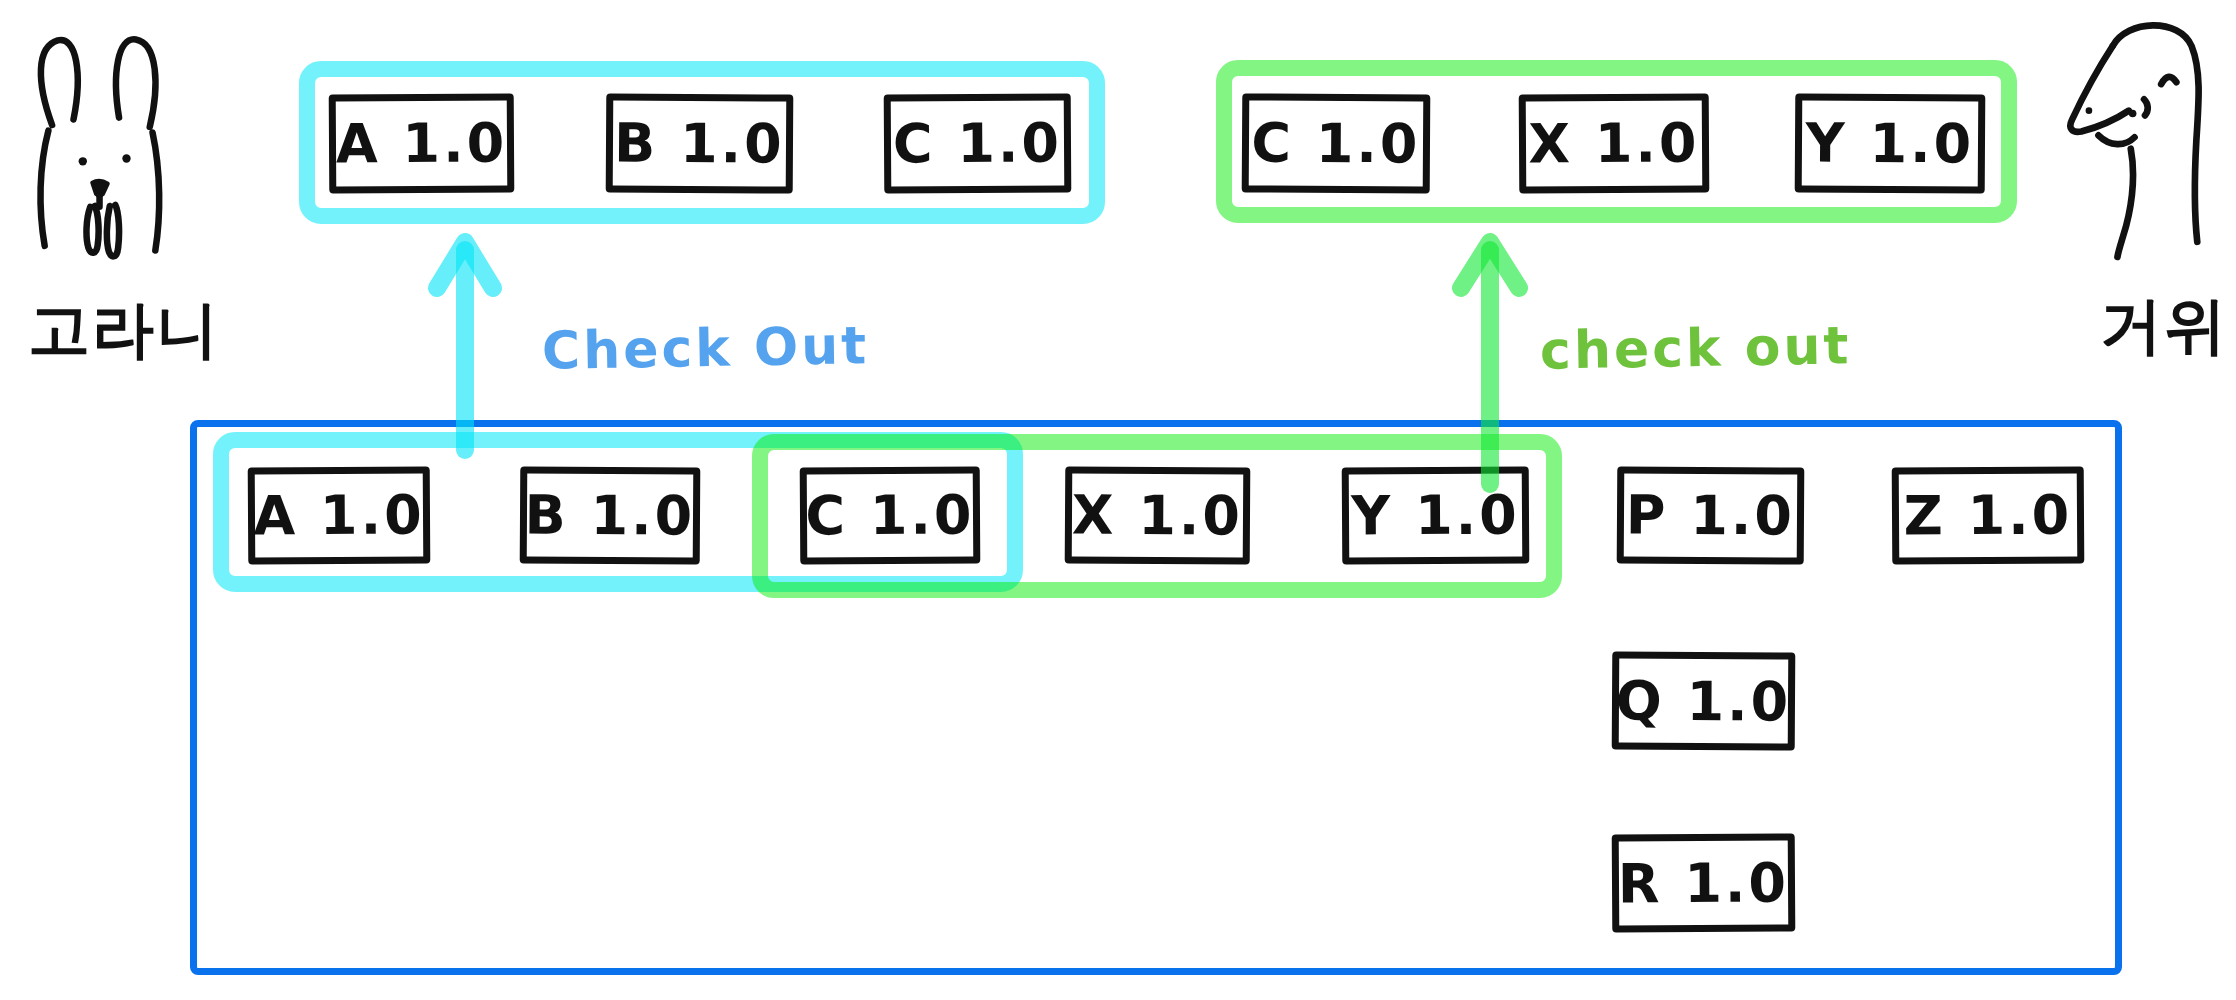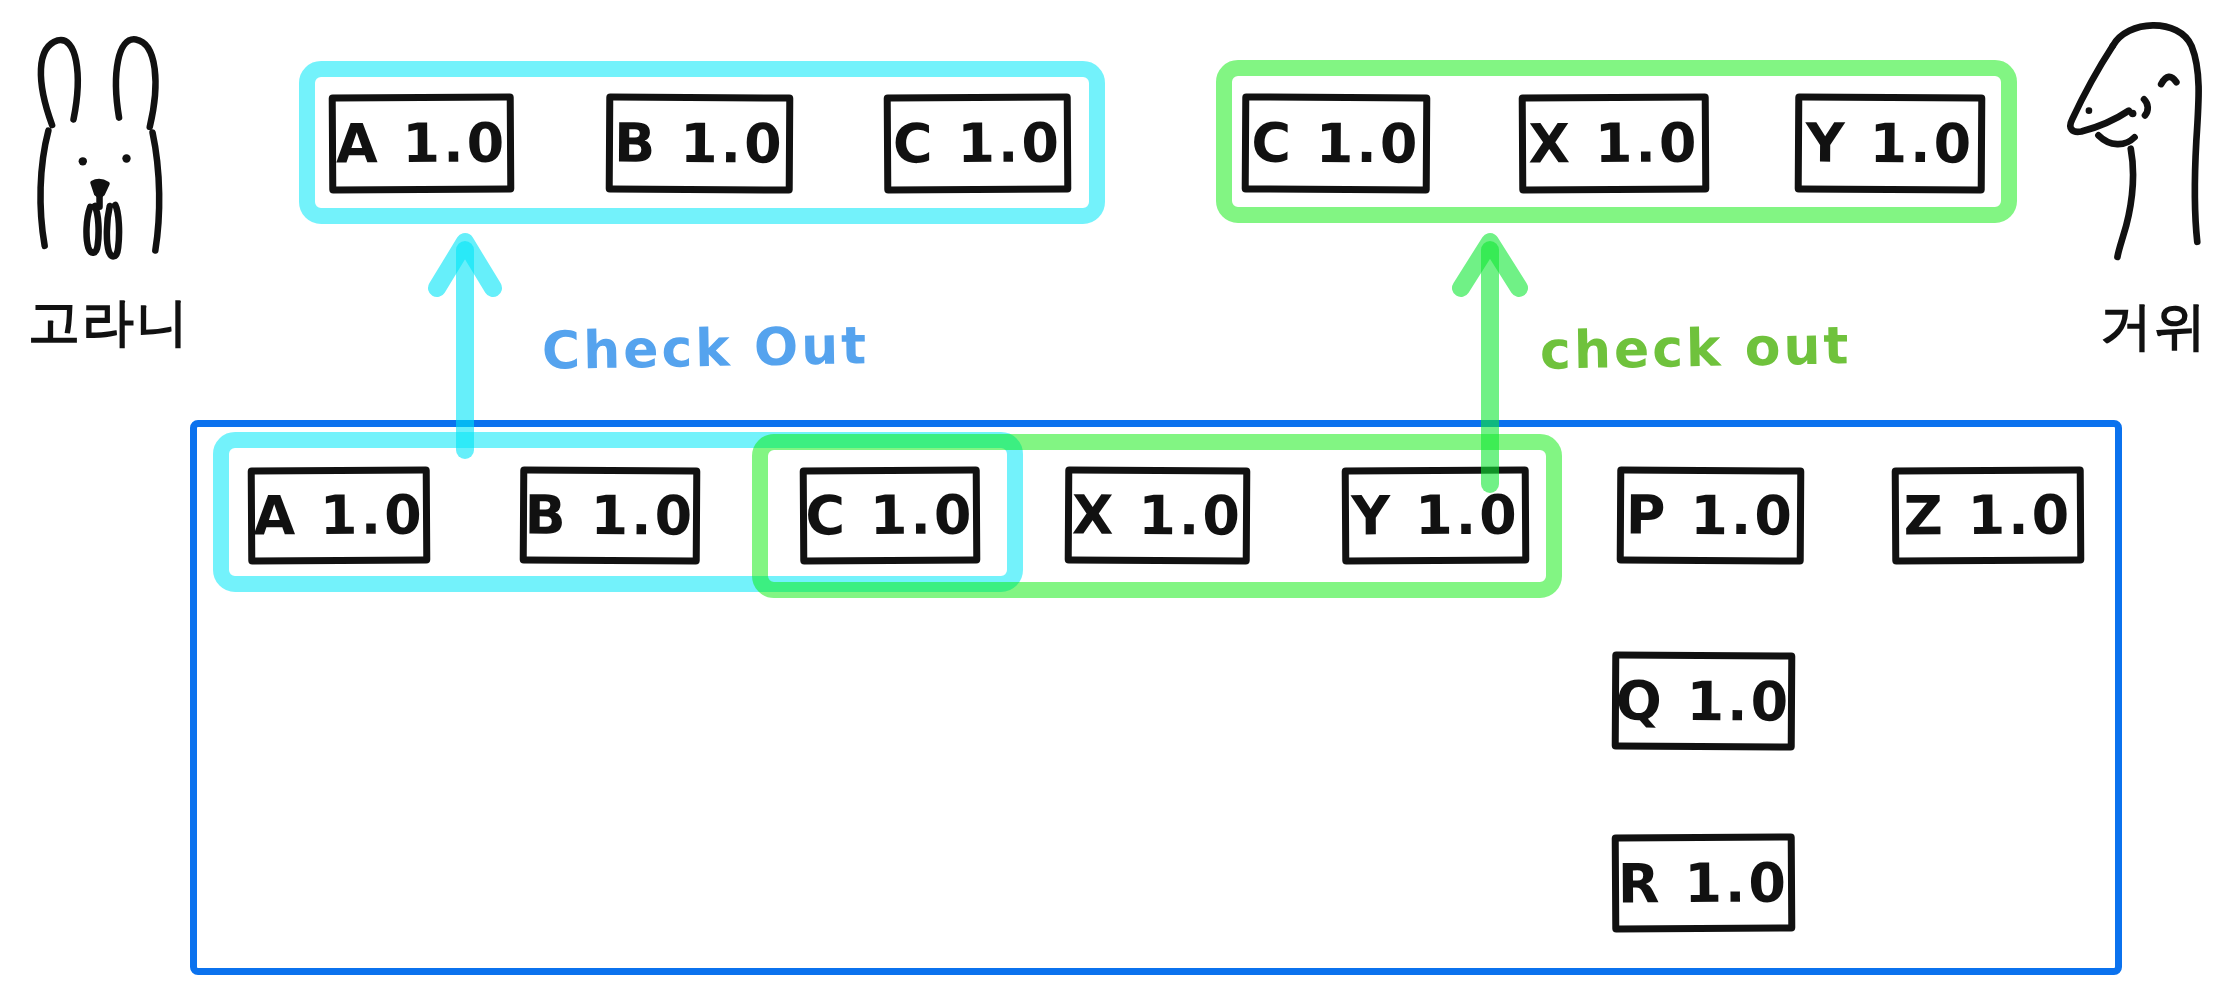--- a/index.html
+++ b/index.html
@@ -1,21 +1,21 @@
 <!DOCTYPE html>
 <html style="--ink: #111111; --repo_border_blue: #0B72EE; --highlight_cyan: #00E7F78C; --highlight_green: #05EB0780; --arrow_cyan: #00E5F799; --arrow_green: #11E73599; --text_blue: #55A3EE; --text_green: #6FC23C;"><head>
 <meta charset="utf-8">
 <style>
   html,body{margin:0;padding:0;background:#fff;}
   body{font-family:"DejaVu Sans","Liberation Sans",sans-serif;color:var(--ink,#111);}
   .canvas{position:relative;width:2236px;height:1000px;background:#fff;overflow:hidden;}
 
   .actor{position:absolute;margin:0;padding:0;}
   .actor svg{display:block;}
-  .actor-label{position:absolute;font-size:52px;font-weight:700;letter-spacing:2px;color:var(--ink);white-space:nowrap;text-align:right;}
+  .actor-label{position:absolute;font-size:62px;font-weight:700;letter-spacing:2px;color:var(--ink);white-space:nowrap;text-align:right;}
 
   .hl{position:absolute;box-sizing:border-box;border-radius:22px;}
   .hl.cyan{border:16px solid var(--highlight_cyan);}
   .hl.green{border:16px solid var(--highlight_green);}
 
   .repo{position:absolute;box-sizing:border-box;border:7px solid var(--repo_border_blue);border-radius:8px;background:transparent;}
 
   .pkg{position:absolute;box-sizing:border-box;background:#fff;border:7px solid var(--ink);
        border-radius:4px;display:flex;align-items:center;justify-content:center;
        font-size:54px;font-weight:600;letter-spacing:3px;white-space:nowrap;}
@@ -58,21 +58,21 @@
         <path d="M55 40 C 42 60 25 90 12 118 C 8 126 12 132 22 130 C 45 124 60 116 72 108"></path>
         <circle cx="30" cy="108" r="3.5" style="fill:var(--ink)" stroke="none"></circle>
         <path d="M40 134 C 52 146 68 146 78 136"></path>
         <circle cx="76" cy="111" r="4" style="fill:var(--ink)" stroke="none"></circle>
         <path d="M88 96 C 93 101 93 108 89 113"></path>
         <path d="M106 80 Q 114 66 122 78"></path>
         <path d="M74 148 C 80 180 74 215 66 240 C 63 250 61 256 60 262"></path>
       </g>
     </svg>
   </figure>
-  <div class="actor-label" style="left:2100px;top:292px;font-family:Liberation Serif, serif;">거위</div>
+  <div class="actor-label" style="left:2100px;top:284px;font-family:Liberation Serif, serif;">거위</div>
 
   <div class="hl cyan" style="left:299px;top:61px;width:806px;height:163px;"></div>
   <div class="pkg tilt-a" style="left:329px;top:94px;width:185px;height:99px;">
     <span>A 1.0</span>
   </div>
   <div class="pkg tilt-b" style="left:606px;top:94px;width:187px;height:99px;">
     <span>B 1.0</span>
   </div>
   <div class="pkg tilt-a" style="left:884px;top:94px;width:187px;height:99px;">
     <span>C 1.0</span>

